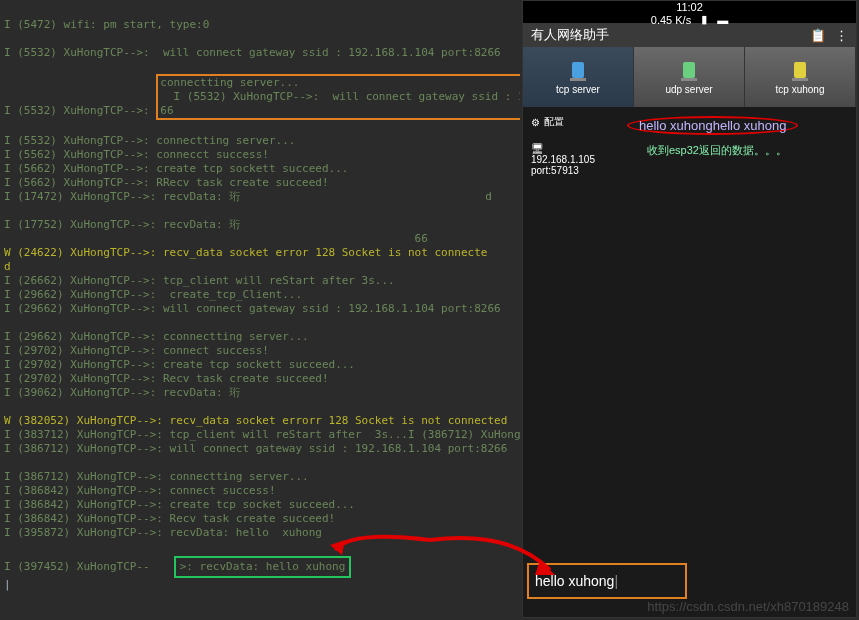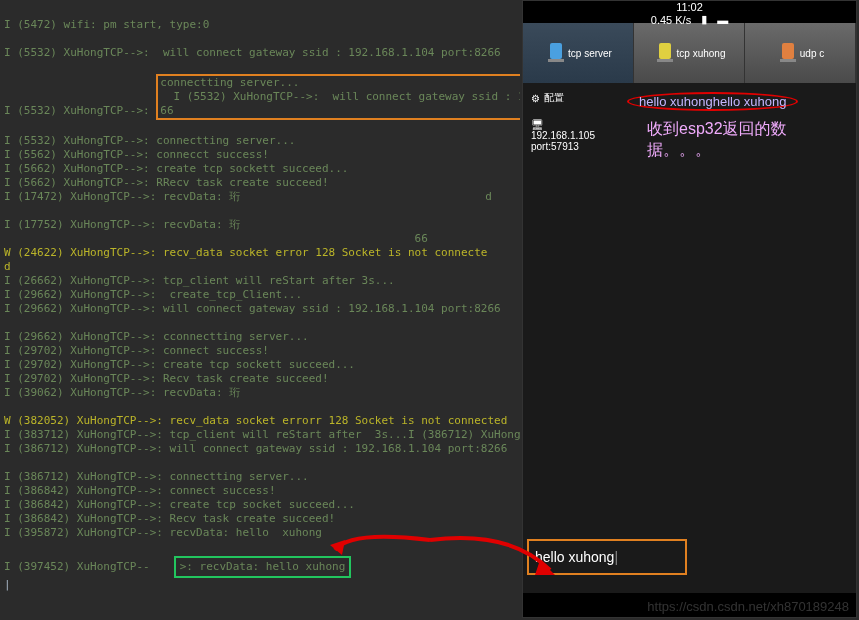--- a/index.html
+++ b/index.html
@@ -9,28 +9,28 @@
 .i { color: #6a8759; }
 .w { color: #bbb529; }
 .box1 { border: 2px solid #e08020; display: inline-block; padding: 0 2px; }
 .box2 { border: 2px solid #22c55e; display: inline-block; padding: 2px 4px; margin-top: 2px; margin-left: 24px; }
 .phone { position: absolute; right: 2px; top: 0; width: 335px; height: 618px; background: #000; border: 1px solid #333; }
 .statusbar { height: 22px; background: #000; color: #fff; display: flex; align-items: center; justify-content: space-between; padding: 0 8px; font-size: 11px; font-family: sans-serif; flex-direction: column; }
 .status-right { display: flex; gap: 10px; align-items: center; }
 .titlebar { height: 24px; background: #3a3a3a; color: #fff; display: flex; align-items: center; padding: 0 8px; font-size: 13px; font-family: sans-serif; justify-content: space-between; }
 .titlebar-icons { display: flex; gap: 8px; }
 .tabs { height: 60px; background: linear-gradient(#6a6a6a,#4a4a4a); display: flex; }
-.tab { flex: 1; display: flex; flex-direction: row; align-items: center; justify-content: center; font-size: 10px; color: #fff; font-family: sans-serif; border-right: 1px solid #333; cursor: pointer; }
+.tab { flex: 1; display: flex; flex-direction: column; align-items: center; justify-content: center; font-size: 10px; color: #fff; font-family: sans-serif; border-right: 1px solid #333; cursor: pointer; }
 .tab.active { background: linear-gradient(#3a4a5a,#2a3a4a); }
 .tab-icon { width: 24px; height: 22px; margin-bottom: 2px; }
 .content { background: #1a1a1a; height: calc(100% - 106px); position: relative; padding: 4px; }
 .response-area { position: absolute; top: 4px; left: 100px; right: 4px; padding: 4px; }
 .response-text { color: #c4b5fd; font-family: sans-serif; font-size: 13px; }
 .red-circle { border: 2px solid #e00000; border-radius: 50%/50%; padding: 0 10px; display: inline-block; }
-.note { color: #f0abfc; font-family: sans-serif; font-size: 16px; margin-top: 8px; margin-left: 20px; }
+.note { color: #86efac; font-family: sans-serif; font-size: 11px; margin-top: 8px; margin-left: 20px; }
 .sidebar { position: absolute; left: 4px; top: 4px; width: 90px; color: #fff; font-family: sans-serif; font-size: 10px; }
 .config { display: flex; align-items: center; gap: 4px; padding: 4px; }
 .client-info { padding: 4px; margin-top: 6px; }
 .inputbox { position: absolute; bottom: 18px; left: 4px; width: 160px; height: 36px; border: 2px solid #e08020; background: #1a1a1a; color: #fff; font-family: sans-serif; font-size: 14px; padding: 4px 6px; display: flex; align-items: center; }
 .arrow-svg { position: absolute; pointer-events: none; }
 .watermark { position: absolute; right: 10px; bottom: 6px; color: rgba(200,200,200,0.25); font-size: 13px; font-family: sans-serif; }
 </style>
 </head>
 <body>
 
@@ -38,41 +38,48 @@
 
 <div class="phone">
   <div class="statusbar">
     <span>11:02</span>
     <div class="status-right">
       <span>0.45 K/s</span>
       <span>▮</span>
       <span>▬</span>
     </div>
   </div>
+  <div class="titlebar">
+    <span>有人网络助手</span>
+    <div class="titlebar-icons">
+      <span>📋</span>
+      <span>⋮</span>
+    </div>
+  </div>
   <div class="tabs" id="tabs">
       <div class="tab active">
         <svg class="tab-icon">
           <rect x="6" y="2" width="12" height="16" fill="#4aa0e0" rx="2"></rect>
           <rect x="4" y="18" width="16" height="3" fill="#888"></rect>
         </svg>
         <span>tcp server</span>
       </div>
       <div class="tab">
         <svg class="tab-icon">
+          <rect x="6" y="2" width="12" height="16" fill="#6ad080" rx="2"></rect>
+          <rect x="4" y="18" width="16" height="3" fill="#888"></rect>
+        </svg>
+        <span>udp server</span>
+      </div>
+      <div class="tab">
+        <svg class="tab-icon">
           <rect x="6" y="2" width="12" height="16" fill="#e0d040" rx="2"></rect>
           <rect x="4" y="18" width="16" height="3" fill="#888"></rect>
         </svg>
         <span>tcp xuhong</span>
-      </div>
-      <div class="tab">
-        <svg class="tab-icon">
-          <rect x="6" y="2" width="12" height="16" fill="#e08040" rx="2"></rect>
-          <rect x="4" y="18" width="16" height="3" fill="#888"></rect>
-        </svg>
-        <span>udp c</span>
       </div>
     </div>
   <div class="content">
     <div class="sidebar">
       <div class="config">
         <span>⚙</span>
         <span>配置</span>
       </div>
       <div class="client-info">
         <div>🖥</div>

